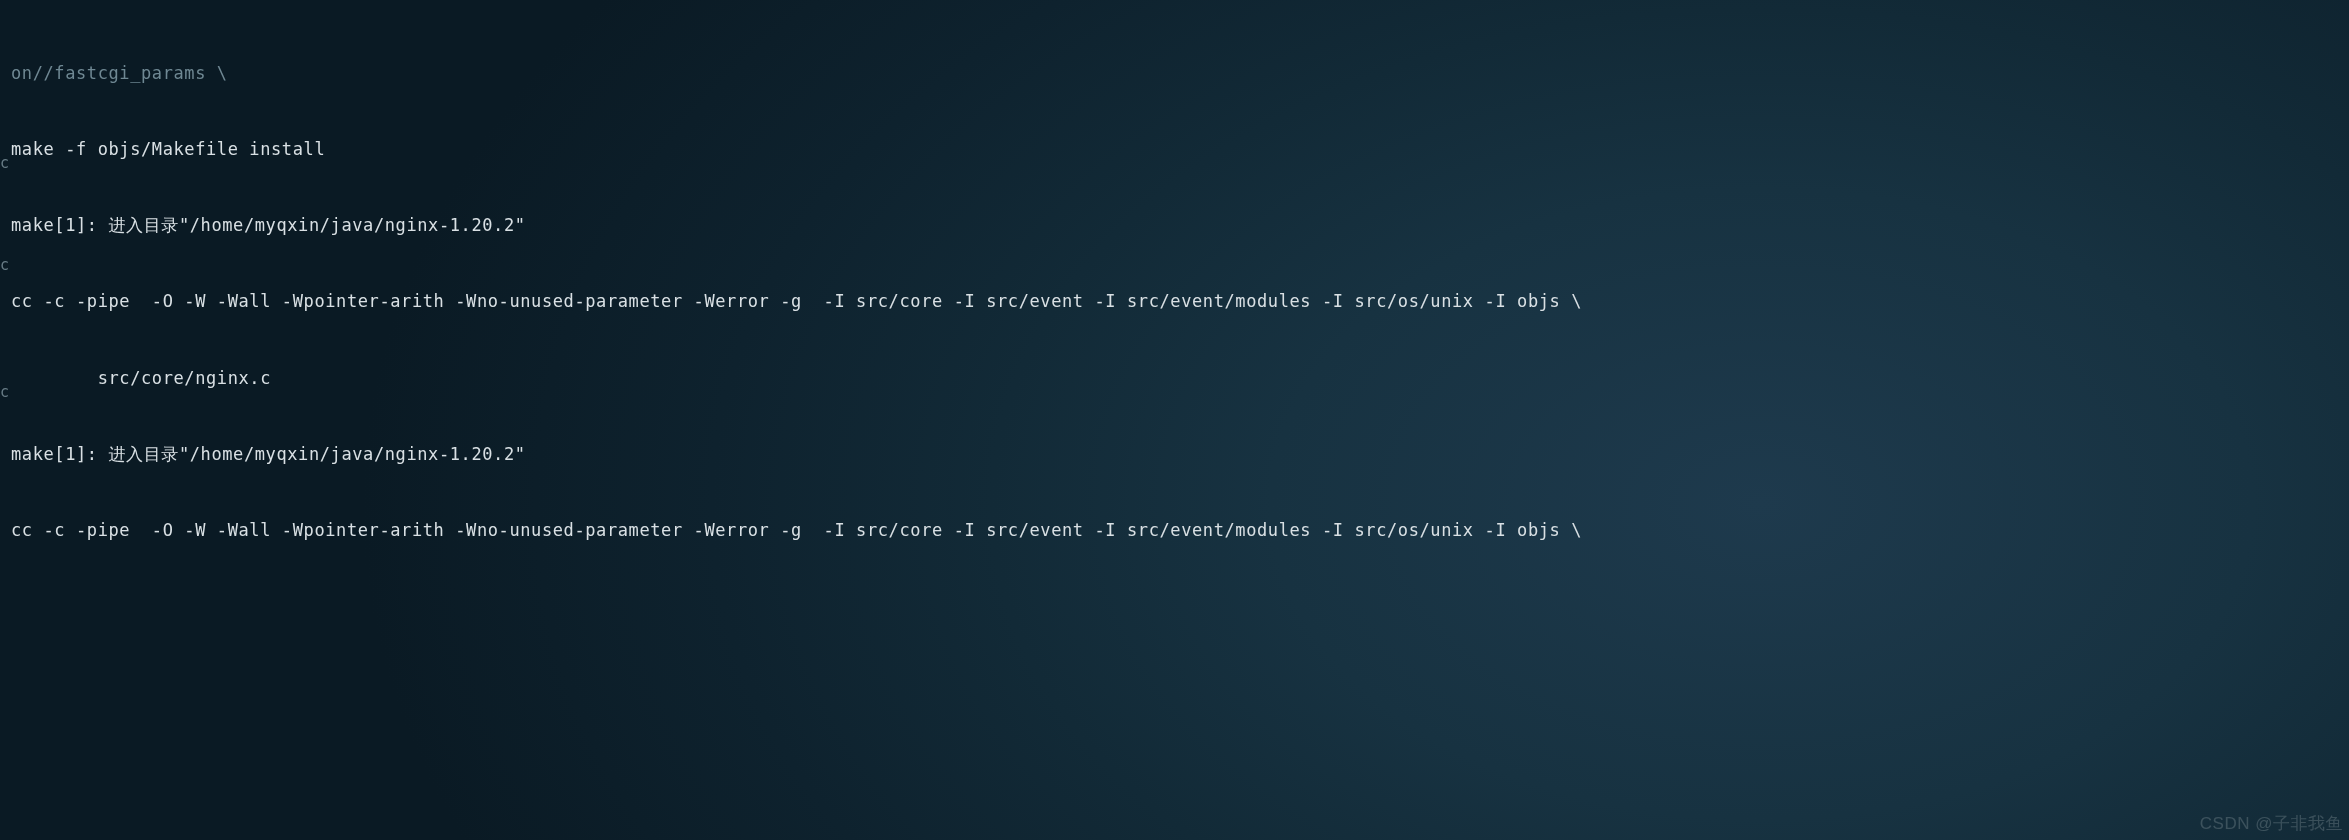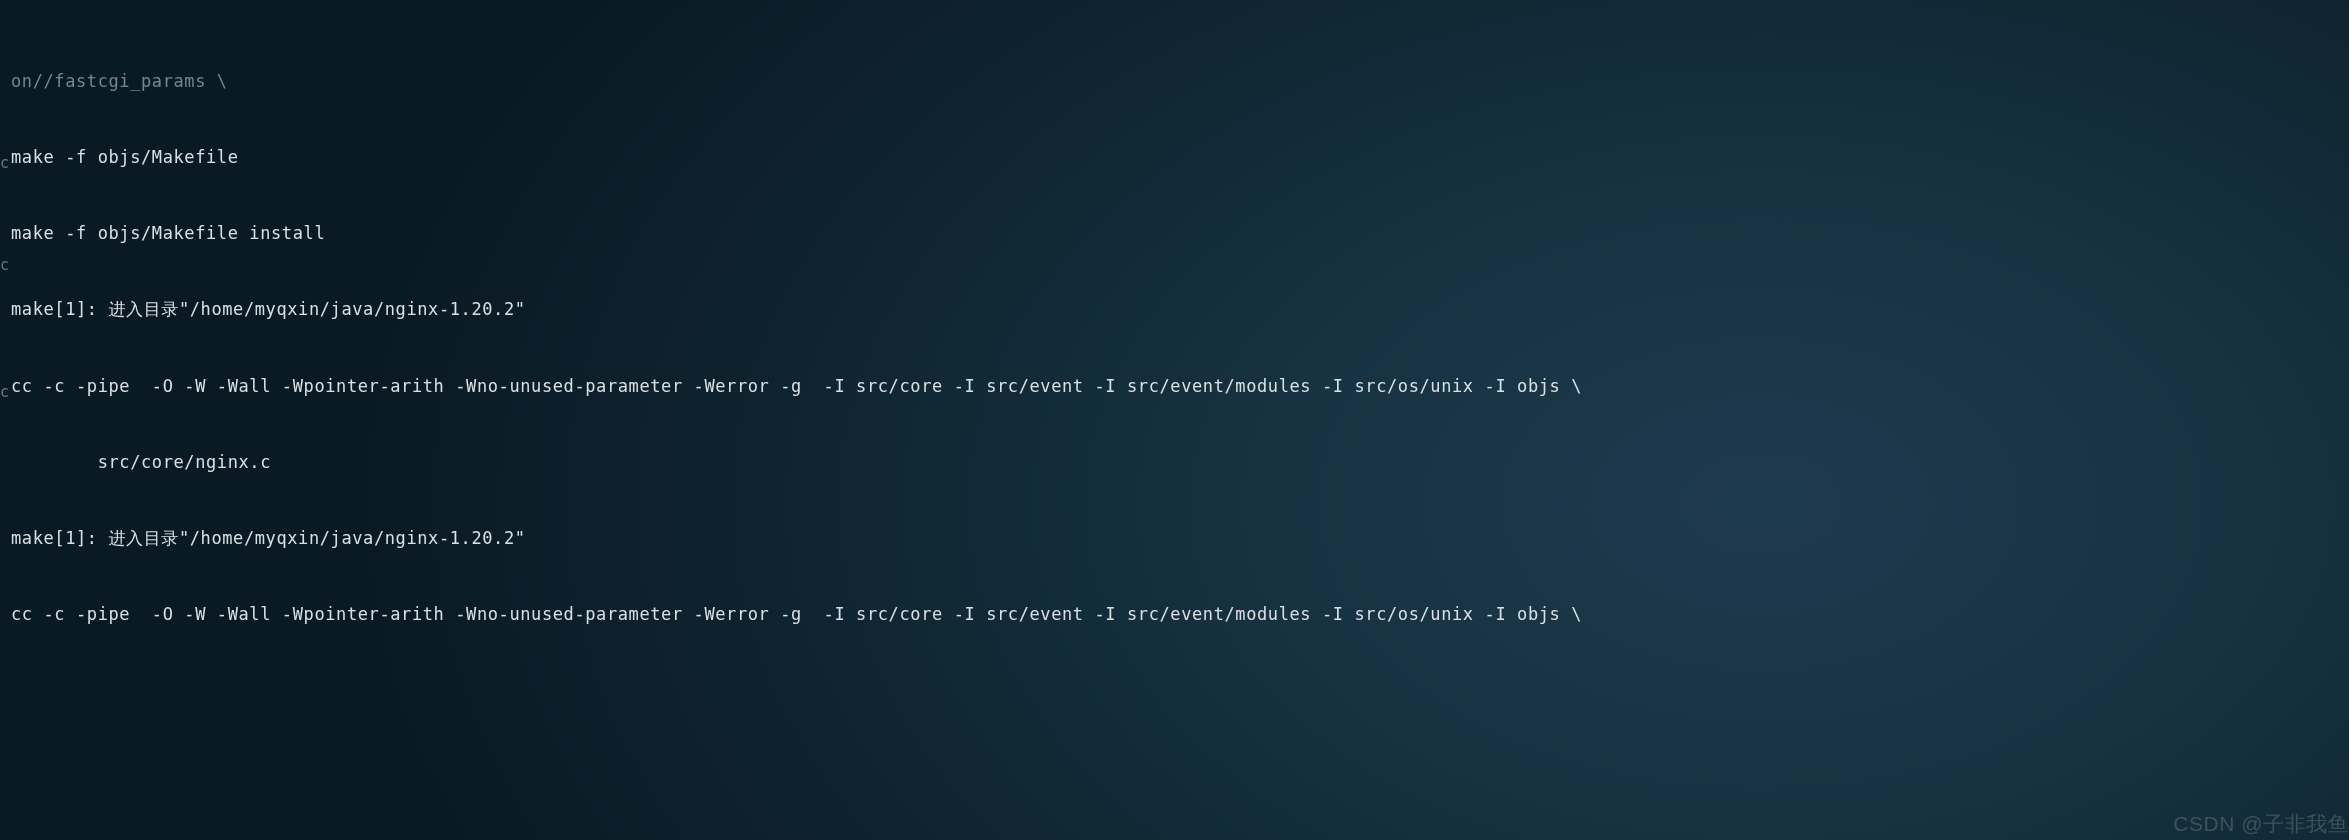--- a/index.html
+++ b/index.html
@@ -14,21 +14,21 @@
     color: #d9e0e4;
     background: radial-gradient(ellipse 1400px 900px at 75% 60%,
         #1e3a4d 0%,
         #173241 35%,
         #122a37 55%,
         #0e222e 75%,
         #0a1a24 100%);
   }
   .terminal {
     position: relative;
-    padding: 18px 0 0 11px;
+    padding: 10px 0 0 11px;
     white-space: pre;
     letter-spacing: 0.6px;
     height: 100%;
     box-sizing: border-box;
   }
   .line {
     display: block;
   }
   .truncated {
     color: #6f8893;
@@ -38,34 +38,33 @@
     left: 0;
     color: #8fa5af;
     font-size: 15px;
     width: 8px;
     text-align: left;
     opacity: 0.7;
   }
   .watermark {
     position: absolute;
     bottom: 4px;
-    right: 0;
+    right: 6px;
     color: rgba(220,228,232,0.20);
     font-family: "PingFang SC","Microsoft YaHei",sans-serif;
-    font-size: 21px;
+    font-size: 17px;
     letter-spacing: 0.5px;
     text-align: right;
   }
 </style>
 </head>
 <body>
 
 <div class="terminal">
   <span class="line truncated">on//fastcgi_params \</span>
-  <span class="line">make -f objs/Makefile</span>
   <span class="line">make -f objs/Makefile install</span>
   <span class="line">make[1]: 进入目录"/home/myqxin/java/nginx-1.20.2"</span>
   <span class="line">cc -c -pipe  -O -W -Wall -Wpointer-arith -Wno-unused-parameter -Werror -g  -I src/core -I src/event -I src/event/modules -I src/os/unix -I objs \</span>
   <span class="line">        src/core/nginx.c</span>
   <span class="line">make[1]: 进入目录"/home/myqxin/java/nginx-1.20.2"</span>
   <span class="line">cc -c -pipe  -O -W -Wall -Wpointer-arith -Wno-unused-parameter -Werror -g  -I src/core -I src/event -I src/event/modules -I src/os/unix -I objs \</span>
   
   
 
   <span class="edge-marker" style="top:151px">c</span>

